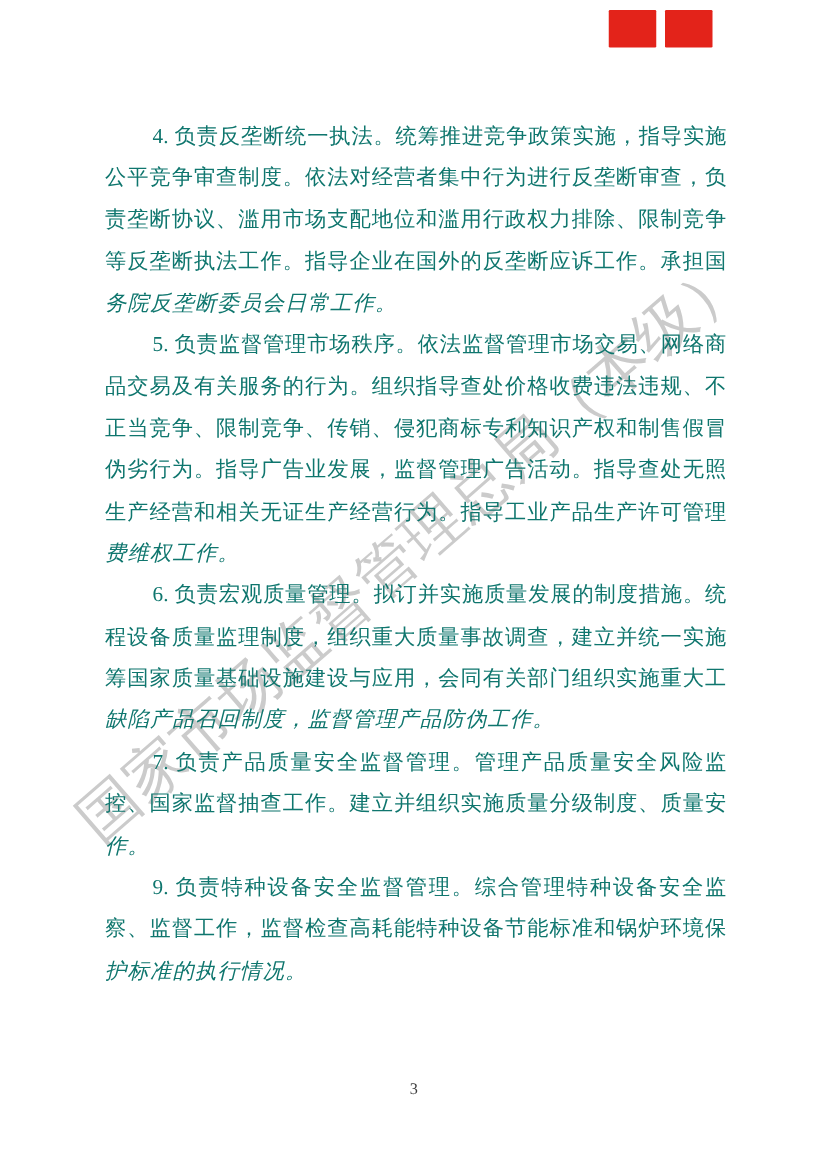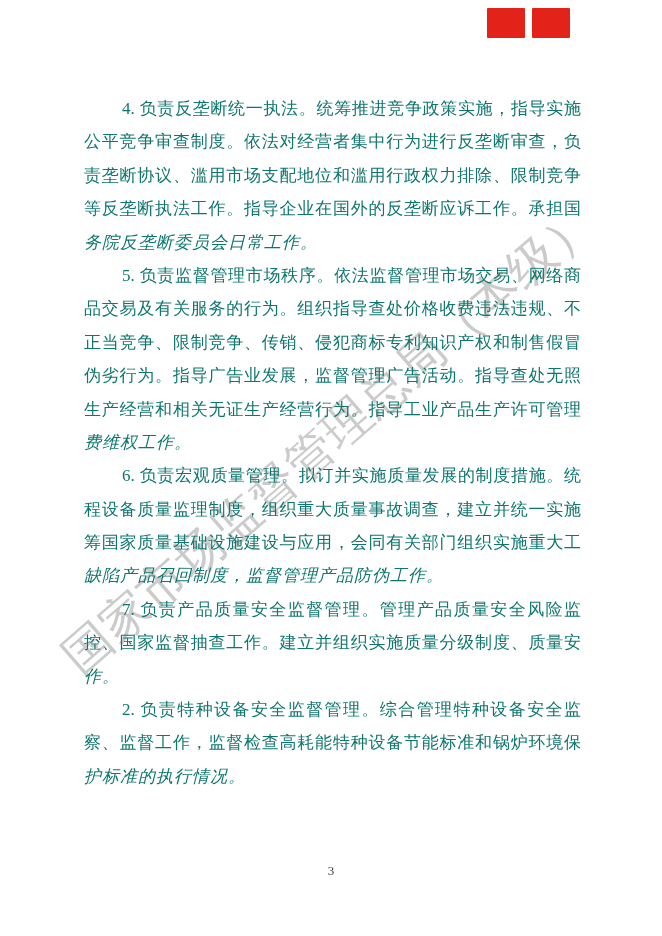--- a/index.html
+++ b/index.html
@@ -93,20 +93,20 @@
       <div class="line">伪劣行为。指导广告业发展，监督管理广告活动。指导查处无照</div>
       <div class="line">生产经营和相关无证生产经营行为。指导工业产品生产许可管理</div>
       <div class="line flush">费维权工作。</div>
       <div class="line indent">6. 负责宏观质量管理。拟订并实施质量发展的制度措施。统</div>
       <div class="line">程设备质量监理制度，组织重大质量事故调查，建立并统一实施</div>
       <div class="line">筹国家质量基础设施建设与应用，会同有关部门组织实施重大工</div>
       <div class="line flush">缺陷产品召回制度，监督管理产品防伪工作。</div>
       <div class="line indent">7. 负责产品质量安全监督管理。管理产品质量安全风险监</div>
       <div class="line">控、国家监督抽查工作。建立并组织实施质量分级制度、质量安</div>
       <div class="line flush">作。</div>
-      <div class="line indent">2. 负责特种设备安全监督管理。综合管理特种设备安全监</div>
+      <div class="line indent">9. 负责特种设备安全监督管理。综合管理特种设备安全监</div>
       <div class="line">察、监督工作，监督检查高耗能特种设备节能标准和锅炉环境保</div>
       <div class="line flush">护标准的执行情况。</div>
     </div>
 
   <div class="page-number">3</div>
 
 </div>
 
 </body></html>

